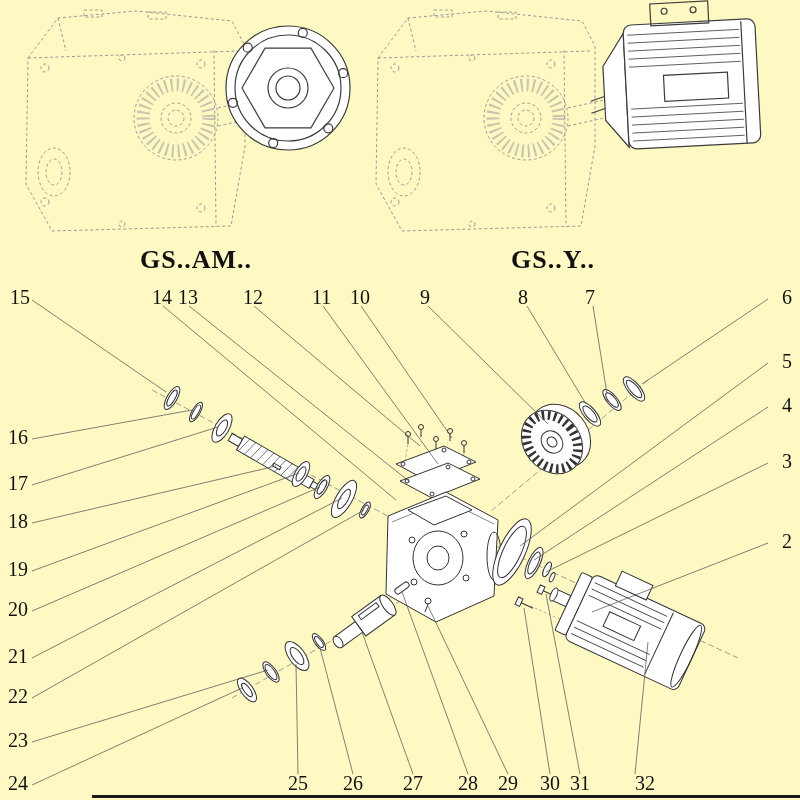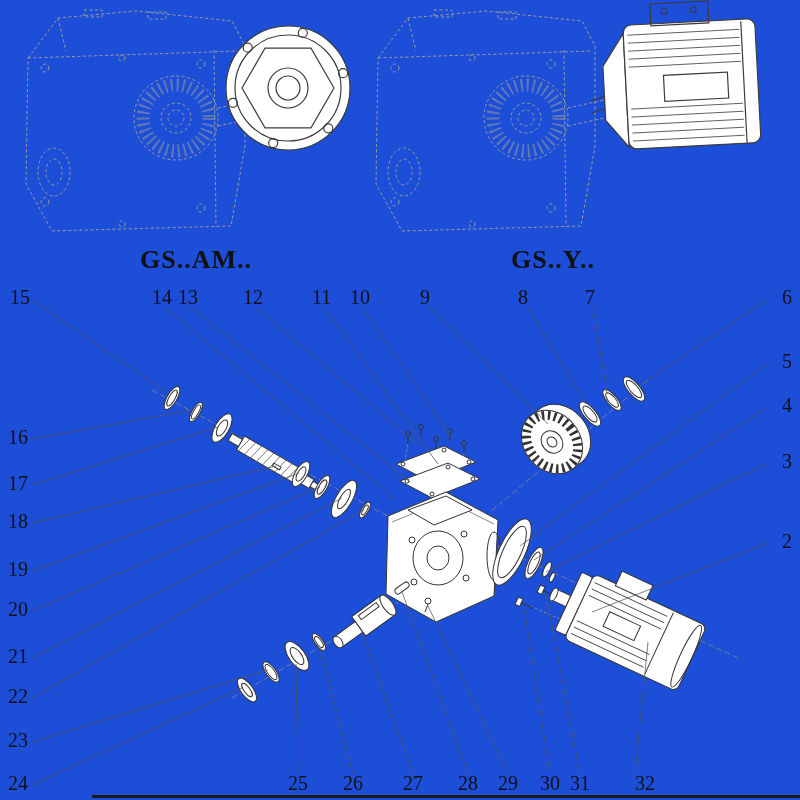--- a/index.html
+++ b/index.html
@@ -1,16 +1,16 @@
 <!DOCTYPE html>
 <html><head>
 <meta charset="utf-8">
 <style>
   html,body{margin:0;padding:0;background:#fff;}
-  .canvas{position:relative;width:800px;height:800px;background:#1d4ed8;overflow:hidden;
+  .canvas{position:relative;width:800px;height:800px;background:#fef9c3;overflow:hidden;
           font-family:"Liberation Serif",serif;}
   .canvas svg{position:absolute;left:0;top:0;}
   
   .dashed{stroke:#9a9a9a;stroke-width:1;fill:none;stroke-dasharray:3 2.5;}
   .spline{stroke-width:13;stroke-dasharray:2 4;opacity:.55;}
   
   .solid{stroke:#3c3c3c;stroke-width:1.2;fill:none;}
   .part{stroke:#333;stroke-width:1;fill:none;}
   .thin{stroke:#333;stroke-width:.6;fill:none;}
   .fins{stroke-width:.8;}

